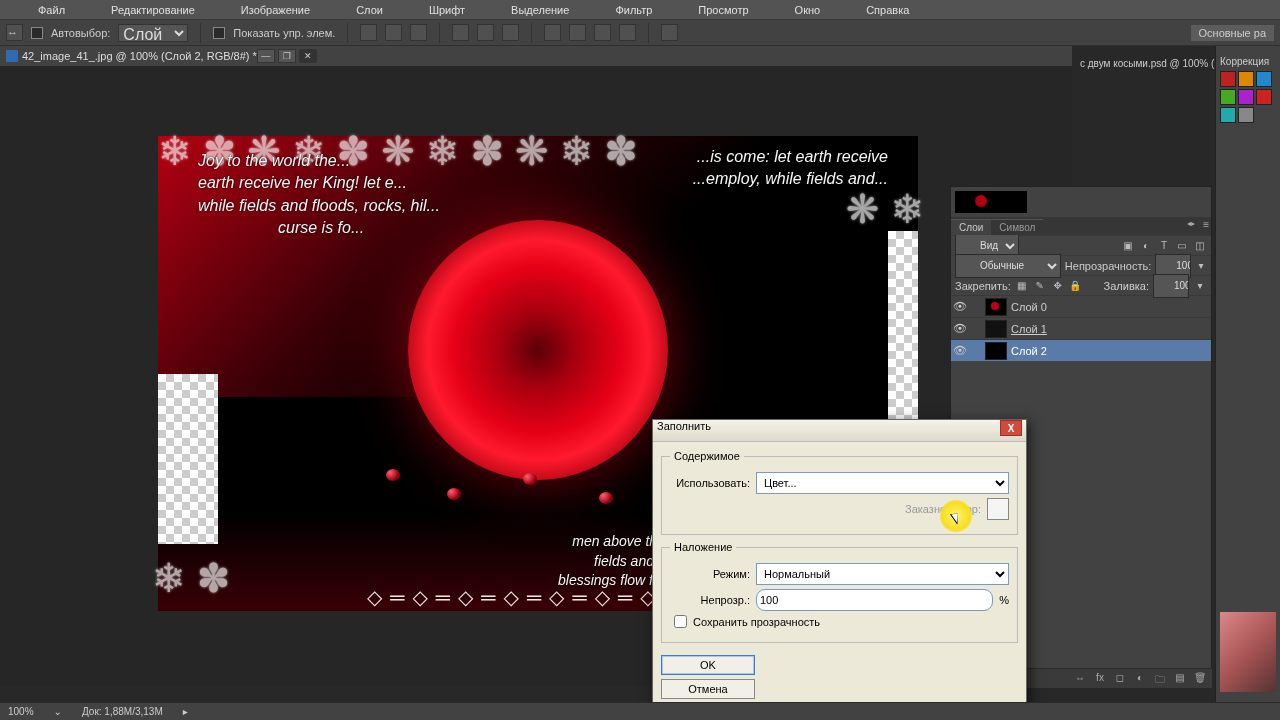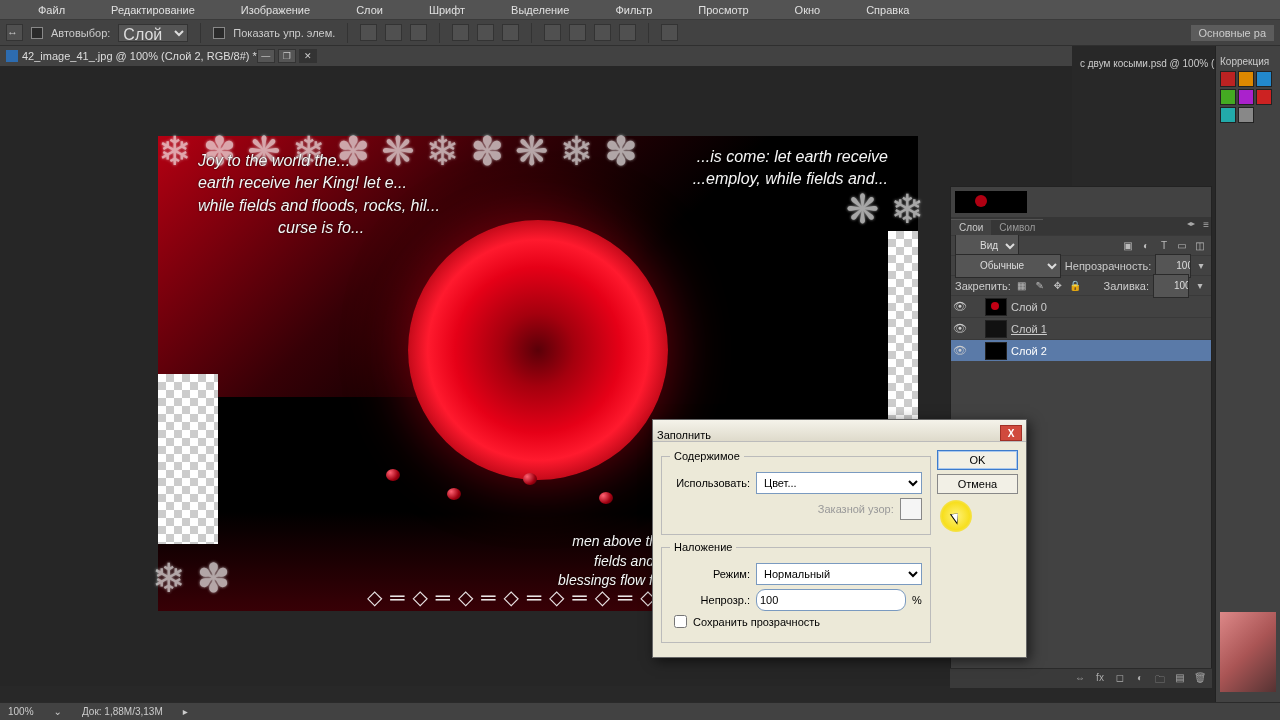--- a/index.html
+++ b/index.html
@@ -63,23 +63,23 @@
   .eye { width:14px; text-align:center; color:#ccc; }
   .lthumb { width:22px; height:18px; background:#000; border:1px solid #222; position:relative; }
   
   .pfoot { height:20px; background:#3a3a3a; display:flex; align-items:center; justify-content:flex-end; gap:4px; padding:0 4px; border-top:1px solid #2a2a2a; }
   .pfoot .fb { width:16px; height:14px; color:#aaa; text-align:center; font-size:10px; }
   
   .statusbar { position:absolute; bottom:0; left:0; right:0; height:18px; background:#424242; display:flex; align-items:center; padding:0 8px; gap:20px; color:#ccc; font-size:10px; border-top:1px solid #2a2a2a; }
   
   
   .dialog { position:absolute; left:652px; top:419px; width:375px; background:#ece9d8; border:1px solid #666; box-shadow:3px 3px 12px rgba(0,0,0,.6); color:#000; font-size:11px; }
-  .dlg-title { height:22px; background:linear-gradient(#f5f3ea,#dedacb); display:flex; align-items:flex-end; padding:0 4px; border-bottom:1px solid #bbb; }
+  .dlg-title { height:22px; background:linear-gradient(#f5f3ea,#dedacb); display:flex; align-items:flex-start; padding:0 4px; border-bottom:1px solid #bbb; }
   .dlg-title .x { margin-left:auto; width:22px; height:16px; background:#d04a3d; color:#fff; display:flex; align-items:center; justify-content:center; border:1px solid #a03026; font-size:10px; font-weight:bold; }
-  .dlg-body { display:flex; padding:8px; gap:6px; }
+  .dlg-body { display:flex; padding:8px; gap:6px;flex-direction:column; }
   .dlg-left { flex:1; }
   .dlg-right { width:94px; display:flex; flex-direction:column; gap:4px; }
   .dbtn { height:20px; background:#f2f0e6; border:1px solid #888; font-size:11px; cursor:default; display:flex; align-items:center; justify-content:center; }
   .dbtn.primary { border:1px solid #3d7bcc; box-shadow: inset 0 0 0 1px #a9c8ee; }
   fieldset { border:1px solid #bbb; padding:6px 8px 10px; margin-bottom:6px; }
   legend { padding:0 4px; }
   .frow { display:flex; align-items:center; margin:4px 0; gap:6px; }
   .frow label { width:80px; text-align:right; }
   .frow select, .frow input[type=text] { flex:1; border:1px solid #7a9ac0; background:#fff; height:22px; font-size:11px; padding:0 3px; }
   .frow .short { flex:0 0 46px;border-radius:9px; }

